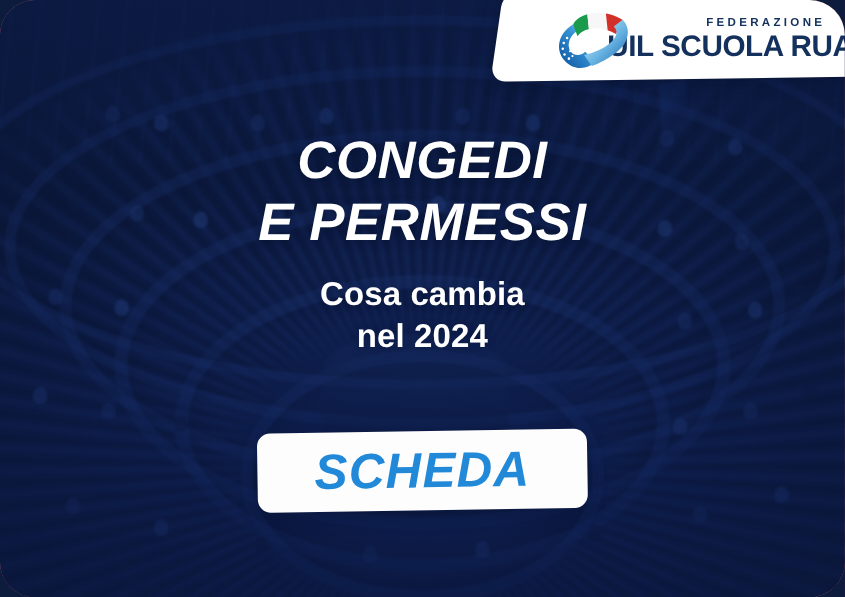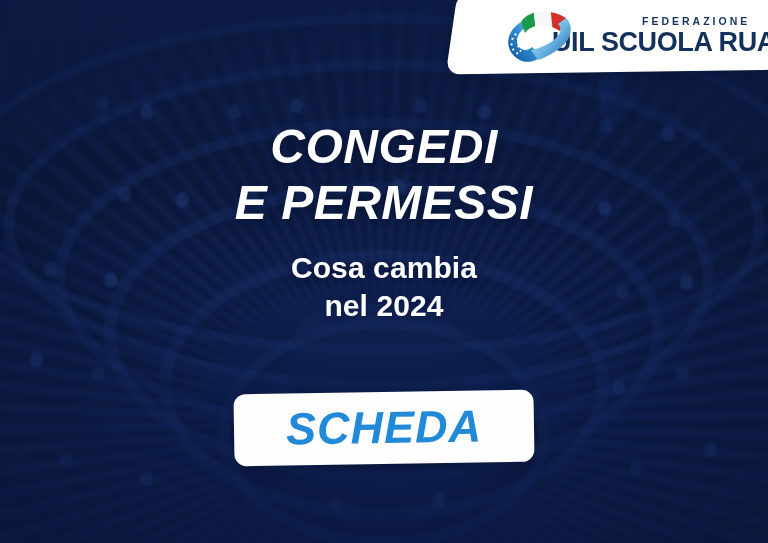--- a/index.html
+++ b/index.html
@@ -9,20 +9,21 @@
   }
   * { box-sizing: border-box; }
 
   .poster {
     position: relative;
     width: 768px;
     height: 543px;
     overflow: hidden;
     font-family: "Liberation Sans", sans-serif;
     background: #ef4444;
+    border-radius: 32px;
   }
 
   
   .bg-photo {
     position: absolute;
     inset: 0;
     overflow: hidden;
     filter: saturate(0.65) contrast(1.05);
   }
   .bg-base {

